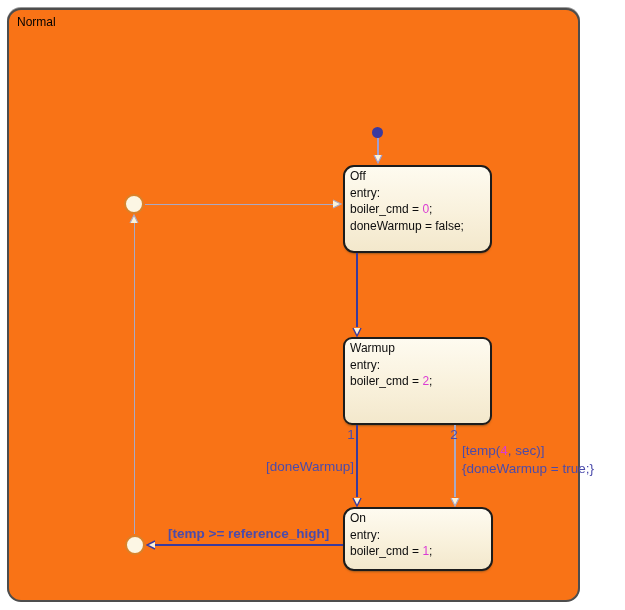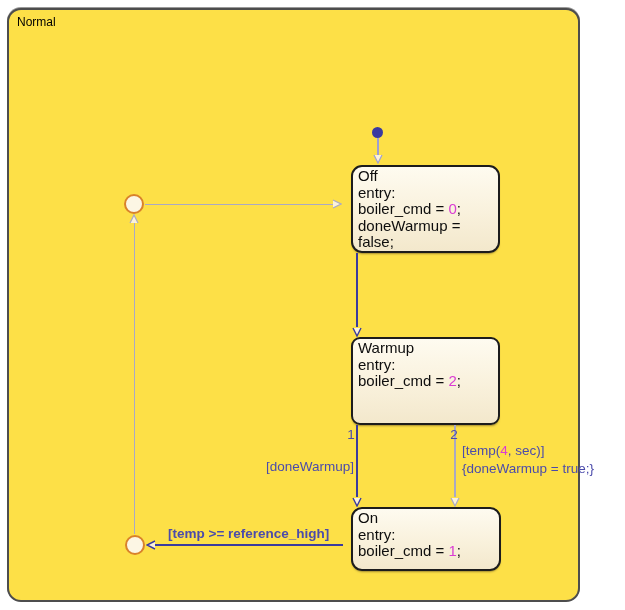--- a/index.html
+++ b/index.html
@@ -6,42 +6,41 @@
   body{
     width:625px;height:610px;position:relative;background:#ffffff;
     font-family:"Liberation Sans", sans-serif;
     -webkit-font-smoothing:antialiased;
   }
   .canvas{position:absolute;left:0;top:0;width:625px;height:610px;}
 
   
   .chart-container{
     position:absolute;left:7px;top:8px;width:569px;height:590px;
-    background:#fde047;
+    background:#f97316;
     border:2px solid #4d4d4d;
     border-radius:14px;
     box-shadow:0 -1px 0 #9a9a9a;
   }
   .chart-title{
     position:absolute;left:8px;top:5px;
     font-size:12px;color:#000;
   }
 
   
   .state{
     position:absolute;
     background:linear-gradient(180deg,#FEFBF0 0%,#F9F1DC 55%,#F3E8CC 100%);
     border:2px solid #1c1c1c;
     border-radius:11px;
     box-shadow:0 2px 2px -1px rgba(90,70,30,0.55);
     box-sizing:border-box;
-    font-size:15px;line-height:16.5px;color:#0d0d0d;
+    font-size:12px;line-height:16.5px;color:#0d0d0d;
     padding:1px 0 0 5px;
     overflow:hidden;
-    margin-left:8px;
   }
   .state-off{left:343px;top:165px;width:149px;height:88px;}
   .state-warmup{left:343px;top:337px;width:149px;height:88px;border-radius:9px;}
   .state-on{left:343px;top:507px;width:150px;height:64px;}
   .kw-num{color:#DA3BD3;}
 
   
   .tline{position:absolute;}
   .dark{background:#3B3B9E;}
   .lite{background:#A9A9C4;}

